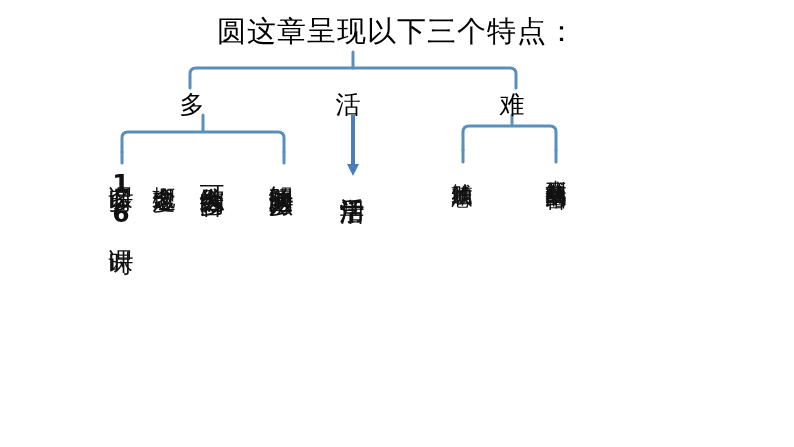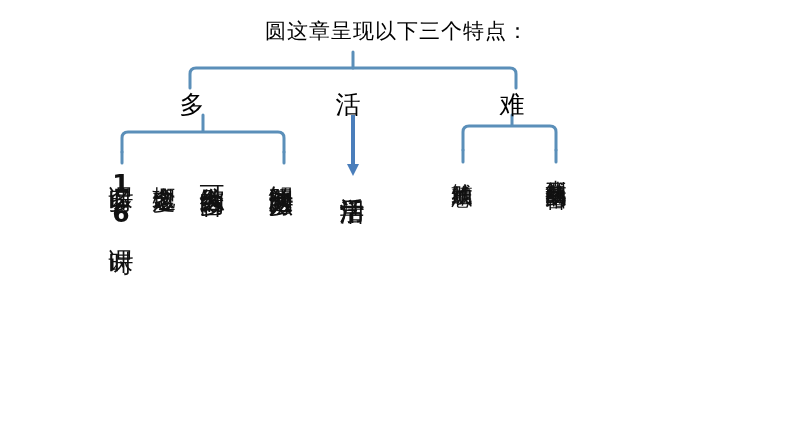--- a/index.html
+++ b/index.html
@@ -17,21 +17,21 @@
     color: #1a1a1a;
   }
 
   
   #title {
     position: absolute;
     left: 0;
     top: 14px;
     width: 794px;
     text-align: center;
-    font-size: 21px;
+    font-size: 29px;
     line-height: 34px;
     letter-spacing: 1px;
     white-space: nowrap;
     color: #000000;
   }
 
   
   #connectors {
     position: absolute;
     left: 0;

